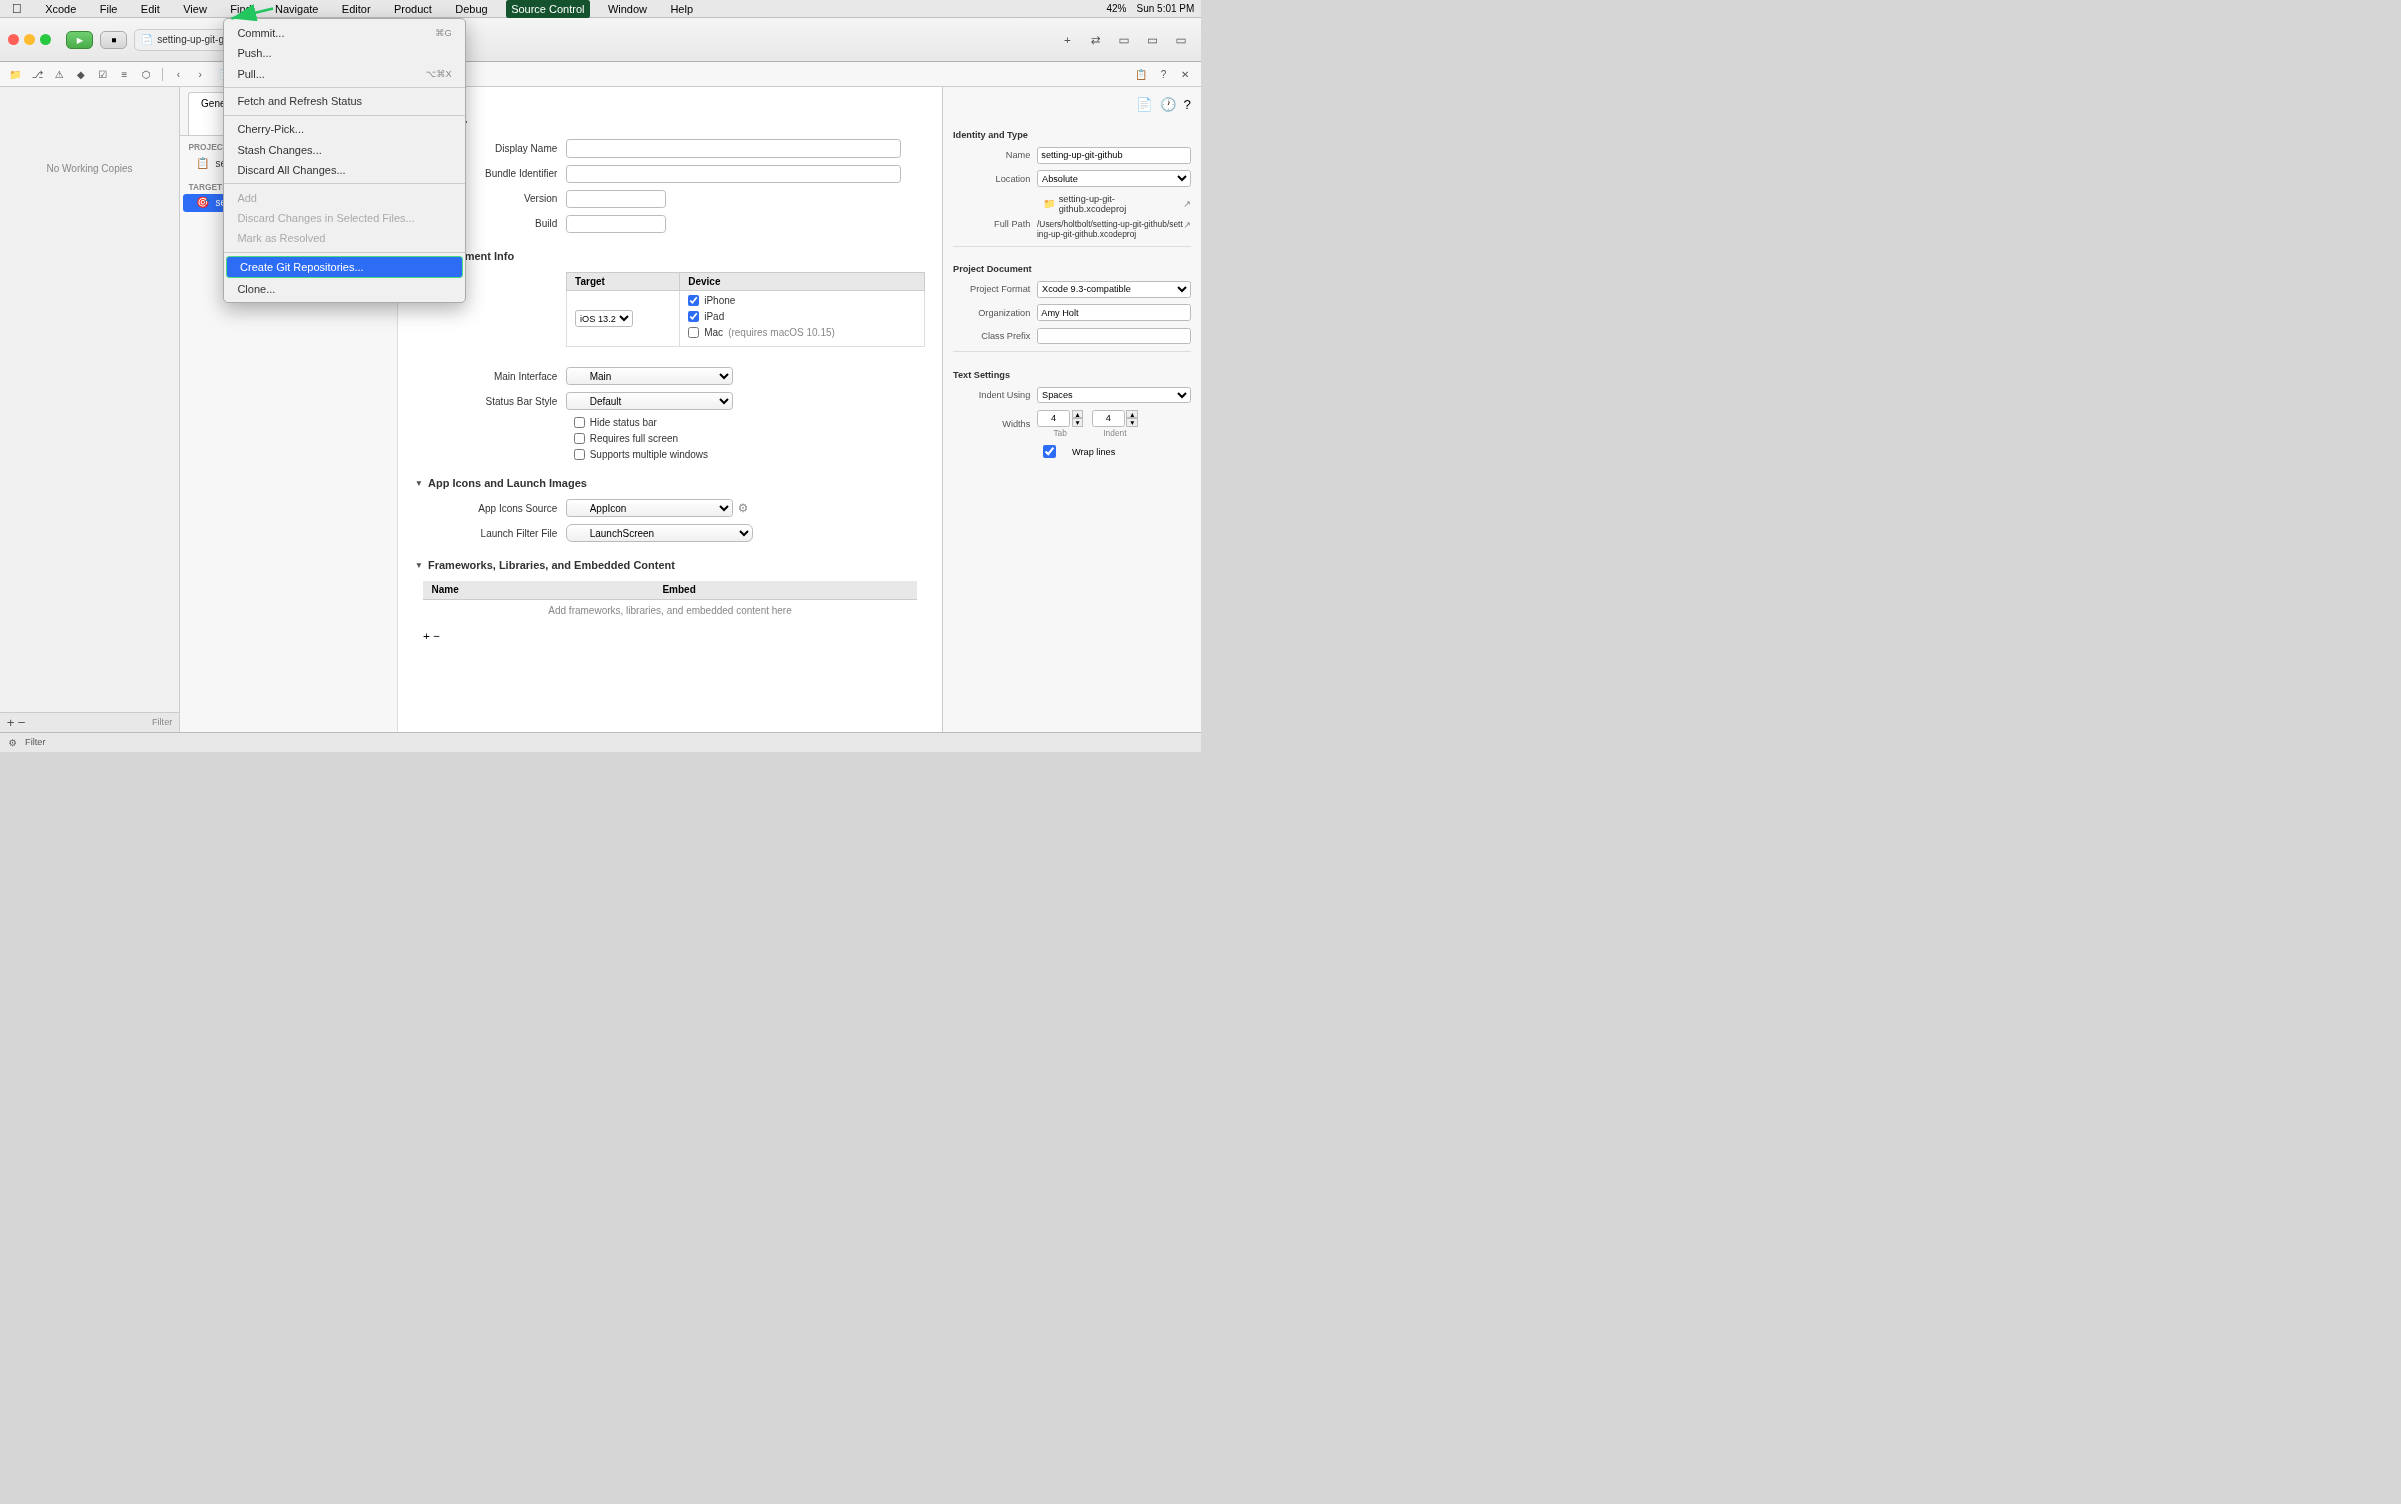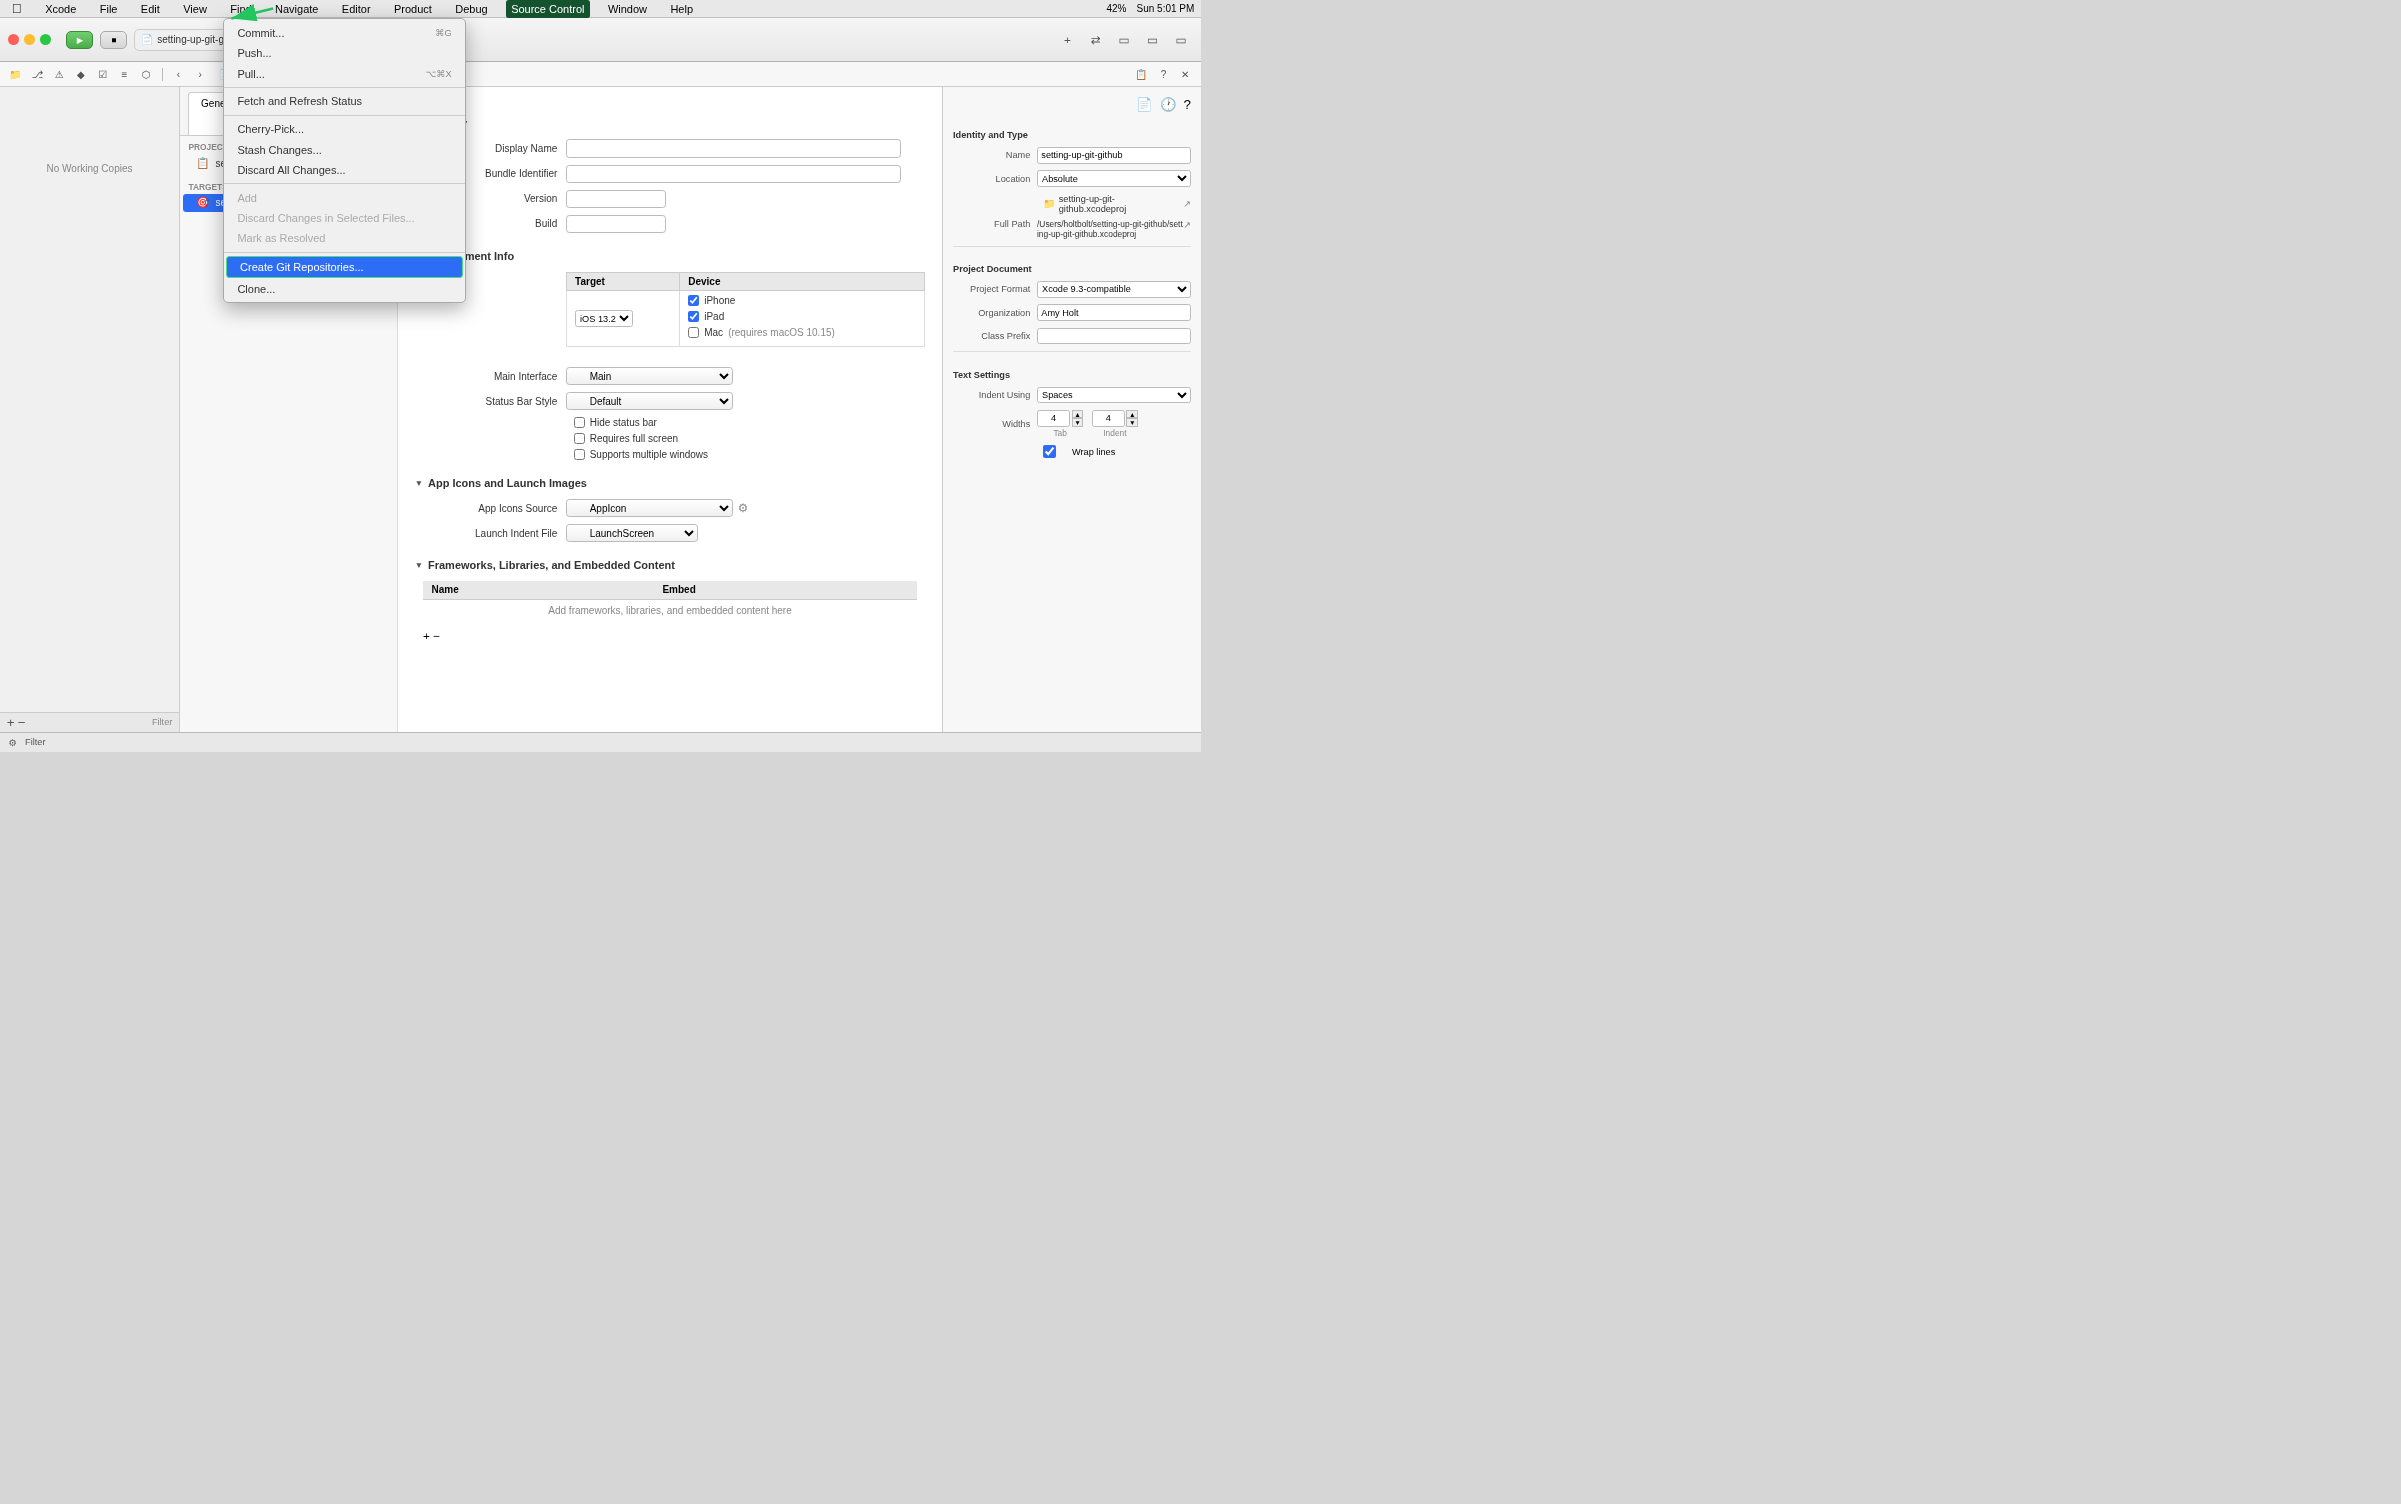--- a/index.html
+++ b/index.html
@@ -321,22 +321,22 @@
           </div>
 
           <div class="form-row">
             <span class="form-label">App Icons Source</span>
             <select class="form-select" style="width:167px;">
               <option>AppIcon</option>
             </select>
             <span style="margin-left:5px; cursor:pointer; font-size:11.7px; color:#888;">⚙</span>
           </div>
           <div class="form-row">
-            <span class="form-label">Launch Indent File</span>
-            <select class="form-select" style="width:132px;">
+            <span class="form-label">Launch Filter File</span>
+            <select class="form-select" style="width:187px;border-radius:6px;">
               <option>LaunchScreen</option>
             </select>
           </div>
 
           <div class="section-header" style="margin-top:16.7px;">
             <span class="section-arrow">▼</span>
             <span class="section-title">Frameworks, Libraries, and Embedded Content</span>
           </div>
 
           <table class="frameworks-table">

